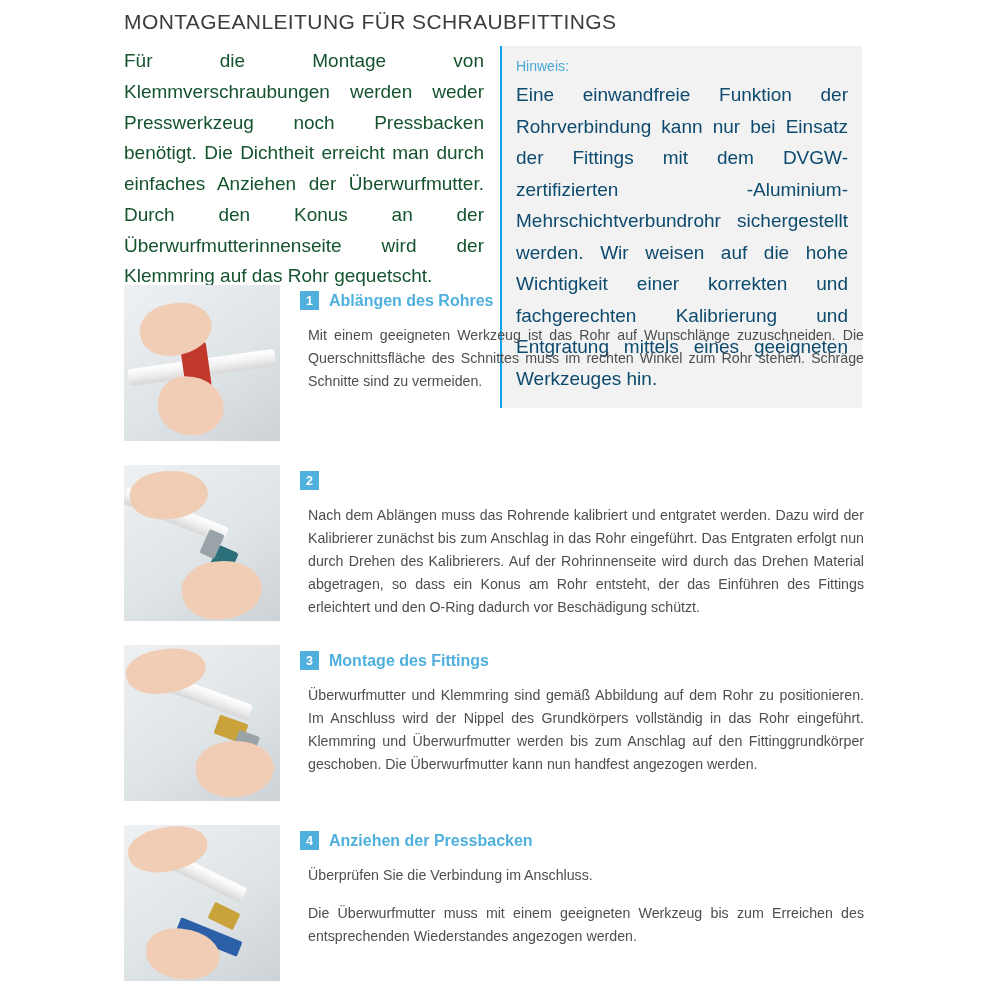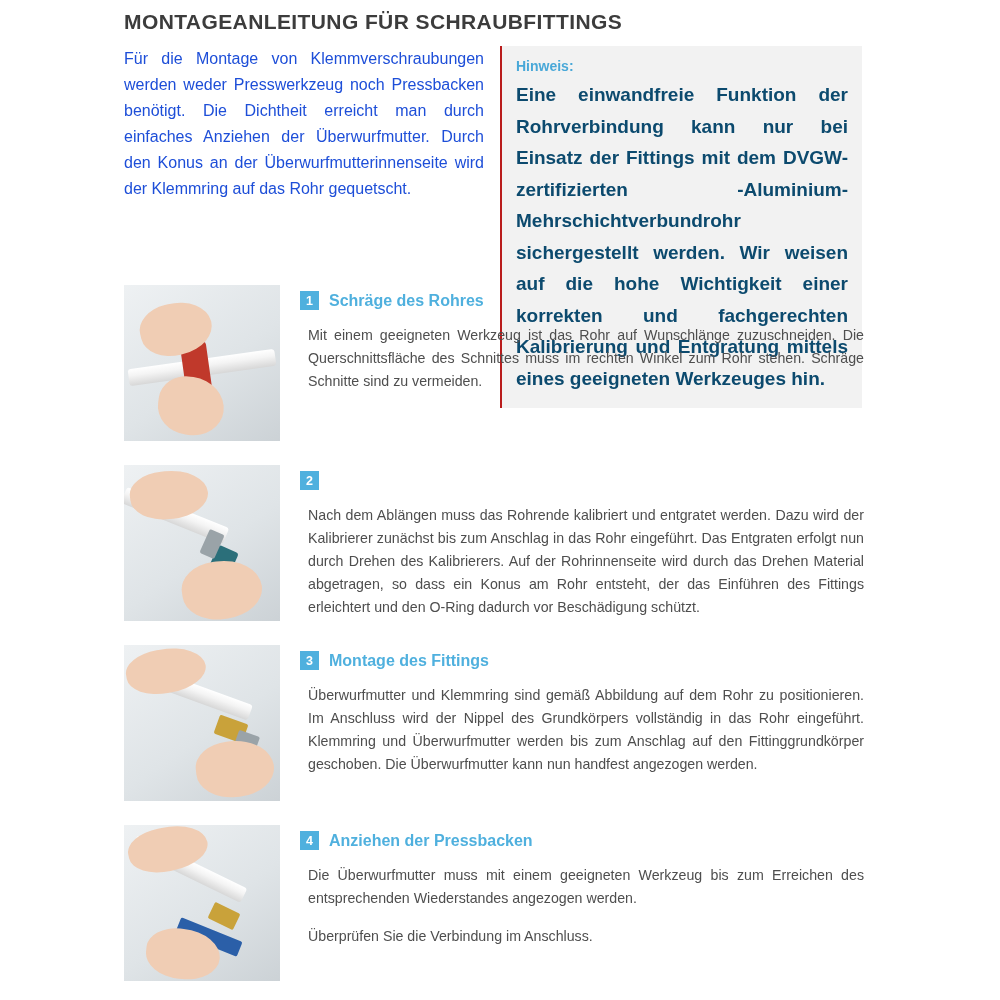--- a/index.html
+++ b/index.html
@@ -20,49 +20,48 @@
     height: 1000px;
     box-sizing: border-box;
   }
 
   
   .title {
     position: absolute;
     left: 124px;
     top: 10px;
     font-size: 21px;
-    font-weight: bold;
+    font-weight: normal;
     letter-spacing: 0.4px;
     color: #3c3c3c;
     text-transform: uppercase;
   }
 
   
   .intro {
     position: absolute;
     left: 124px;
     top: 46px;
     width: 360px;
-    font-size: 16px;
+    font-size: 19px;
     line-height: 1.62;
-    color: #1d4ed8;
+    color: #14532d;
     text-align: justify;
   }
 
   
   .notice {
     position: absolute;
     left: 500px;
     top: 46px;
     width: 362px;
     background: #f2f2f2;
-    border-left: 2px solid #b91c1c;
+    border-left: 2px solid #0ea5e9;
     padding: 12px 14px 14px 14px;
     box-sizing: border-box;
-    font-weight: bold;
   }
   .notice-title {
     color: #49a8d8;
     font-size: 14px;
     margin-bottom: 5px;
   }
   .notice-body {
     font-size: 19px;
     line-height: 1.66;
     color: #0c4a6e;
@@ -186,21 +185,21 @@
       <div class="thumb">
         <div class="pipe" style="left:4px; top:74px; width:148px; height:17px; transform:rotate(-8deg);"></div>
         <div class="tool-red" style="left:60px; top:58px; width:26px; height:62px; transform:rotate(-8deg);"></div>
         <div class="tool-red" style="left:56px; top:100px; width:14px; height:46px; transform:rotate(6deg);"></div>
         <div class="hand" style="left:16px; top:18px; width:72px; height:52px; transform:rotate(-14deg);"></div>
         <div class="hand" style="left:34px; top:92px; width:66px; height:58px; transform:rotate(8deg);"></div>
       </div>
       <div class="step-body">
         <div class="step-head">
           <div class="step-num">1</div>
-          <div class="step-title">Schräge des Rohres</div>
+          <div class="step-title">Ablängen des Rohres</div>
         </div>
         <p class="step-p">Mit einem geeigneten Werkzeug ist das Rohr auf Wunschlänge zuzuschneiden. Die Querschnittsfläche des Schnittes muss im rechten Winkel zum Rohr stehen. Schräge Schnitte sind zu vermeiden.</p>
       </div>
     </div>
 
     <div class="step">
       <div class="thumb">
         <div class="pipe" style="left:-4px; top:42px; width:110px; height:17px; transform:rotate(22deg);"></div>
         <div class="tool-teal" style="left:84px; top:82px; width:22px; height:48px; transform:rotate(24deg);"></div>
         <div class="tool-steel" style="left:80px; top:66px; width:16px; height:26px; transform:rotate(24deg);"></div>
@@ -238,19 +237,19 @@
         <div class="tool-brass" style="left:86px; top:82px; width:28px; height:18px; transform:rotate(26deg);"></div>
         <div class="tool-blue" style="left:52px; top:104px; width:66px; height:16px; transform:rotate(22deg);"></div>
         <div class="hand" style="left:4px; top:2px; width:80px; height:44px; transform:rotate(-12deg);"></div>
         <div class="hand" style="left:22px; top:104px; width:74px; height:50px; transform:rotate(6deg);"></div>
       </div>
       <div class="step-body">
         <div class="step-head">
           <div class="step-num">4</div>
           <div class="step-title">Anziehen der Pressbacken</div>
         </div>
+        <p class="step-p">Überprüfen Sie die Verbindung im Anschluss.</p>
         <p class="step-p">Die Überwurfmutter muss mit einem geeigneten Werkzeug bis zum Erreichen des entsprechenden Wiederstandes angezogen werden.</p>
-        <p class="step-p">Überprüfen Sie die Verbindung im Anschluss.</p>
       </div>
     </div>
 
   </div>
 </div>
 
 </body></html>

